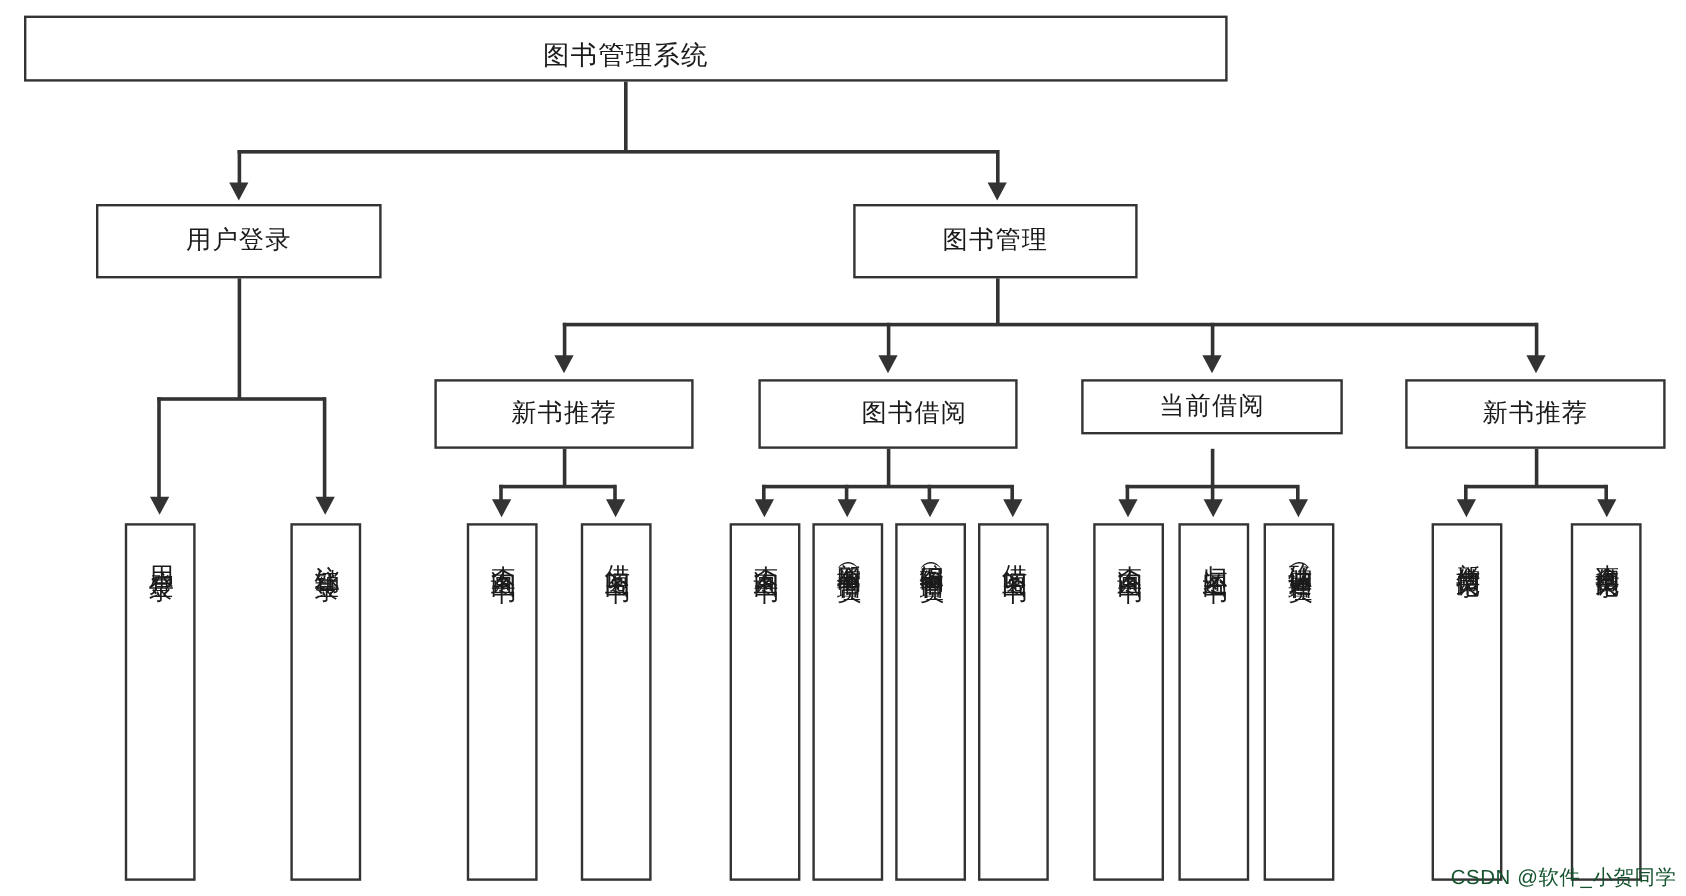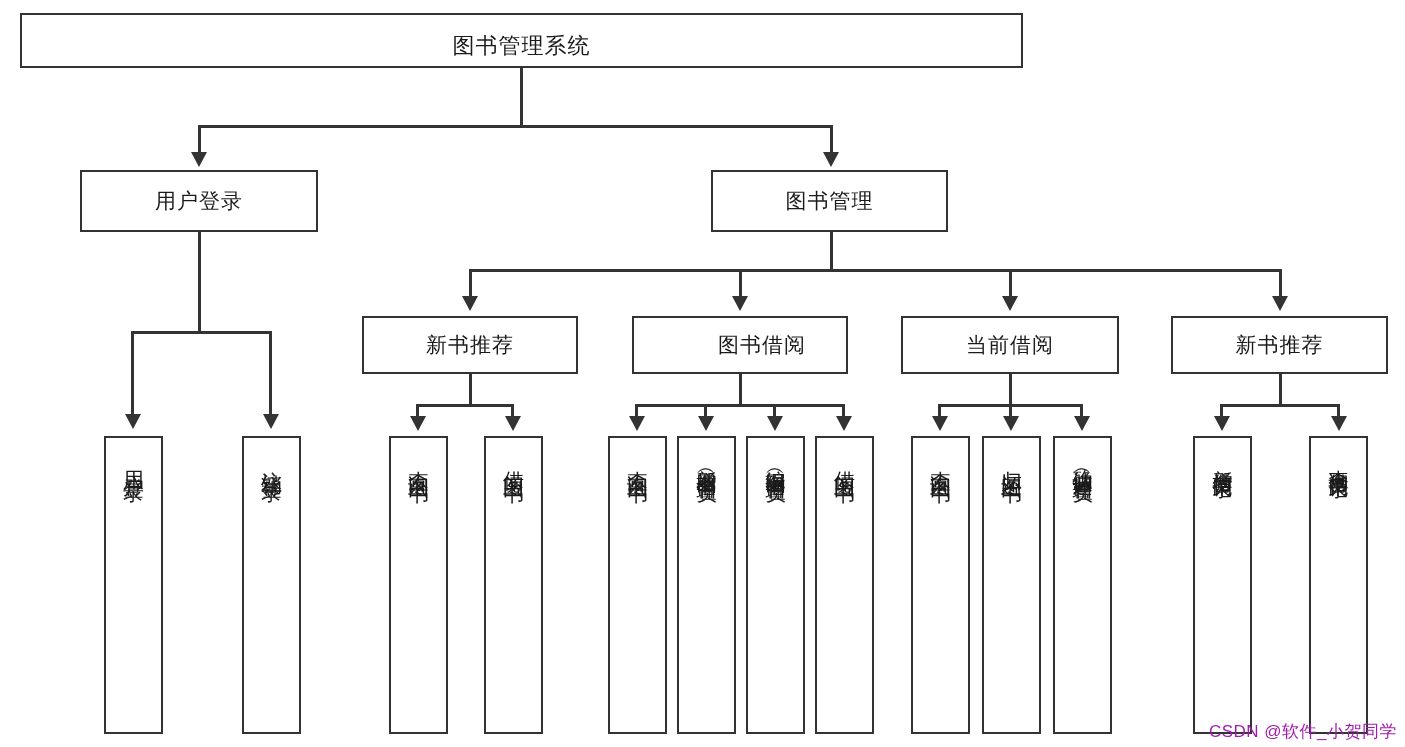--- a/index.html
+++ b/index.html
@@ -77,21 +77,21 @@
     border-right: 8px solid transparent;
     border-top: 15px solid #333333;
   }
 
   
   #watermark {
     position: absolute;
     right: 8px;
     bottom: 4px;
     font-size: 17px;
-    color: #a21caf;
+    color: #14532d;
     white-space: nowrap;
     letter-spacing: 0.5px;
     pointer-events: none;
   }
 </style>
 </head>
 <body>
 
 <div id="canvas">
 
@@ -108,21 +108,21 @@
   </div>
 
   <div class="node" style="left:362px; top:316px; width:216px; height:58px;">
     <span class="label">新书推荐</span>
   </div>
 
   <div class="node" style="left:632px; top:316px; width:216px; height:58px;padding-left:44px;">
     <span class="label">图书借阅</span>
   </div>
 
-  <div class="node" style="left:901px; top:316px; width:218px; height:58px;">
+  <div class="node" style="left:901px; top:316px; width:218px; height:46px;">
     <span class="label">当前借阅</span>
   </div>
 
   <div class="node" style="left:1171px; top:316px; width:217px; height:58px;">
     <span class="label">新书推荐</span>
   </div>
 
   <div class="node leaf" style="left:104px; top:436px; width:59px; height:298px;">
     <span class="label">用户登录</span>
   </div>

